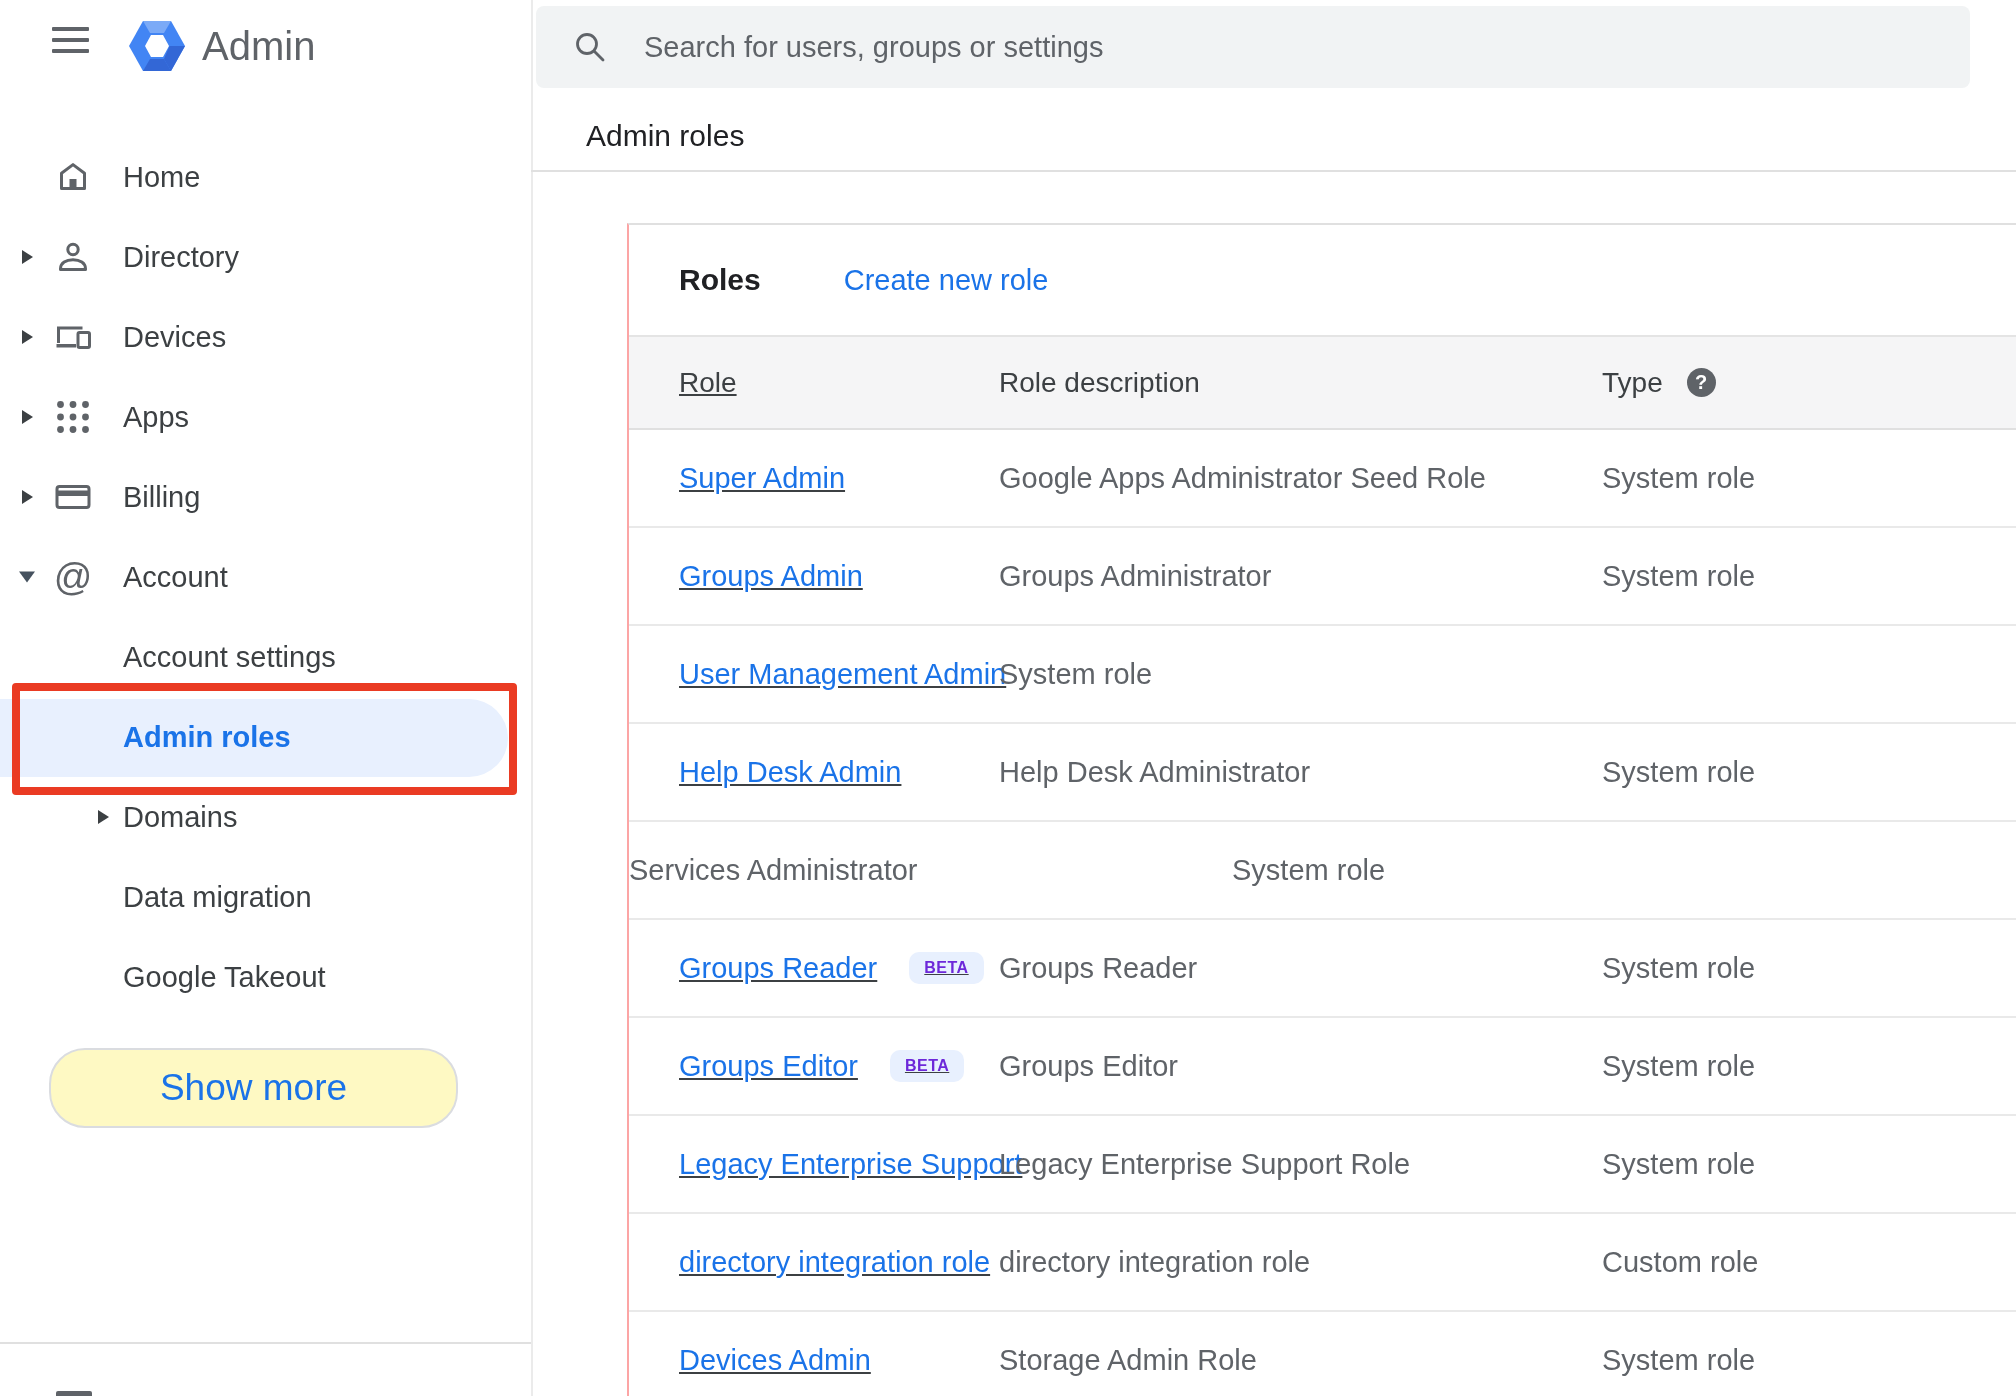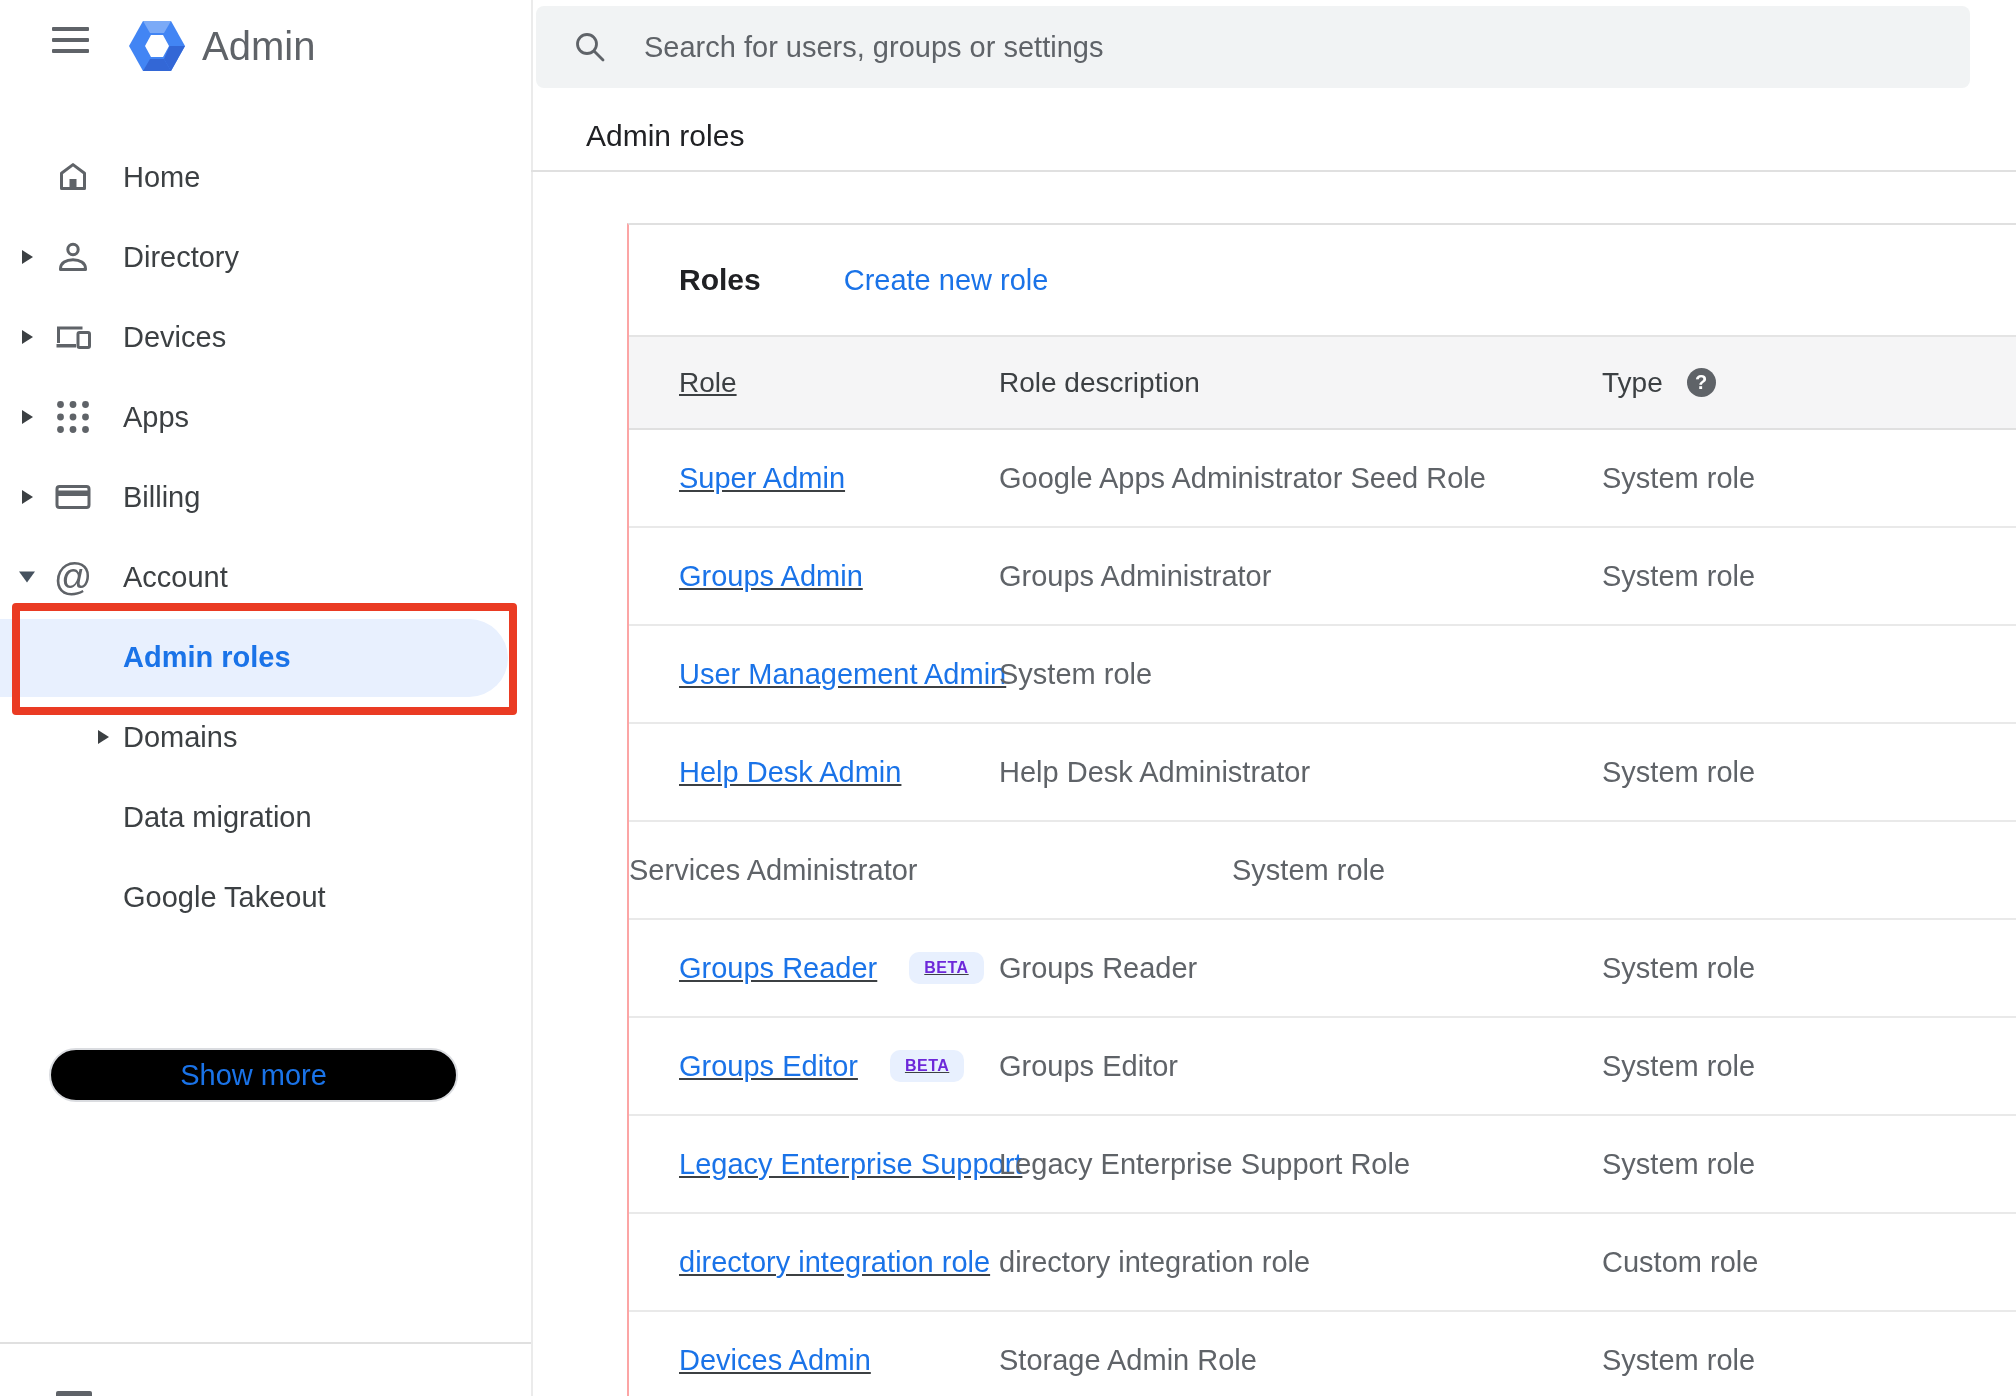--- a/index.html
+++ b/index.html
@@ -45,23 +45,23 @@
   .tri-right { left: 22px; border-top: 7px solid transparent; border-bottom: 7px solid transparent; border-left: 11px solid #3c4043; }
   .tri-down { left: 19px; border-left: 8px solid transparent; border-right: 8px solid transparent; border-top: 11px solid #46525f; }
   .tri-domains { left: 98px; }
 
   .pill { position: absolute; left: 0; top: 2px; width: 508px; height: 78px;
     background: #e8f0fe; border-radius: 0 39px 39px 0; z-index: 1; }
   .selected-label { color: #1a73e8; font-weight: bold; }
   .annotation-box { position: absolute; left: 12px; top: -14px; width: 505px; height: 112px;
     border: 8px solid #ea3b23; border-radius: 4px; z-index: 4; pointer-events: none; }
 
-  .show-more { position: absolute; left: 49px; top: 1048px; width: 409px; height: 54px;
-    background: #000000; border: 2px solid #dadce0; border-radius: 36px; color: #1a73e8;
-    font-size: 29px; font-family: "Liberation Sans", sans-serif;
+  .show-more { position: absolute; left: 49px; top: 1048px; width: 409px; height: 80px;
+    background: #fef9c3; border: 2px solid #dadce0; border-radius: 36px; color: #1a73e8;
+    font-size: 37px; font-family: "Liberation Sans", sans-serif;
     display: flex; align-items: center; justify-content: center; cursor: pointer; }
   .sidebar-bottom-divider { position: absolute; left: 0; top: 1342px; width: 531px; height: 2px; background: #e0e0e0; }
   .partial-icon { position: absolute; left: 56px; top: 1391px; width: 36px; height: 5px;
     background: #5f6368; border-radius: 2px 2px 0 0; }
 
   
   .card { position: absolute; left: 627px; top: 223px; right: 0; bottom: 0;
     background: #fff; border-left: 2px solid #fca5a5; border-top: 2px solid #e0e0e0; overflow: hidden; }
   .card-header { height: 110px; display: flex; align-items: center; }
   .roles-title { margin-left: 50px; font-size: 30px; font-weight: bold; color: #202124; }
@@ -166,20 +166,23 @@
     </div>
 
     <div class="nav-item">
       <span class="tri tri-down"></span>
       <span class="nicon">
           <span class="at-glyph">@</span>
         </span>
       <span class="nlabel">Account</span>
     </div>
 
+    <div class="nav-item">
+      <span class="nlabel">Account settings</span>
+    </div>
 
     <div class="nav-item">
       <span class="pill"></span>
       <span class="nlabel selected-label">Admin roles</span>
       <span class="annotation-box"></span>
     </div>
 
     <div class="nav-item">
       <span class="tri tri-right tri-domains"></span>
       <span class="nlabel">Domains</span>

